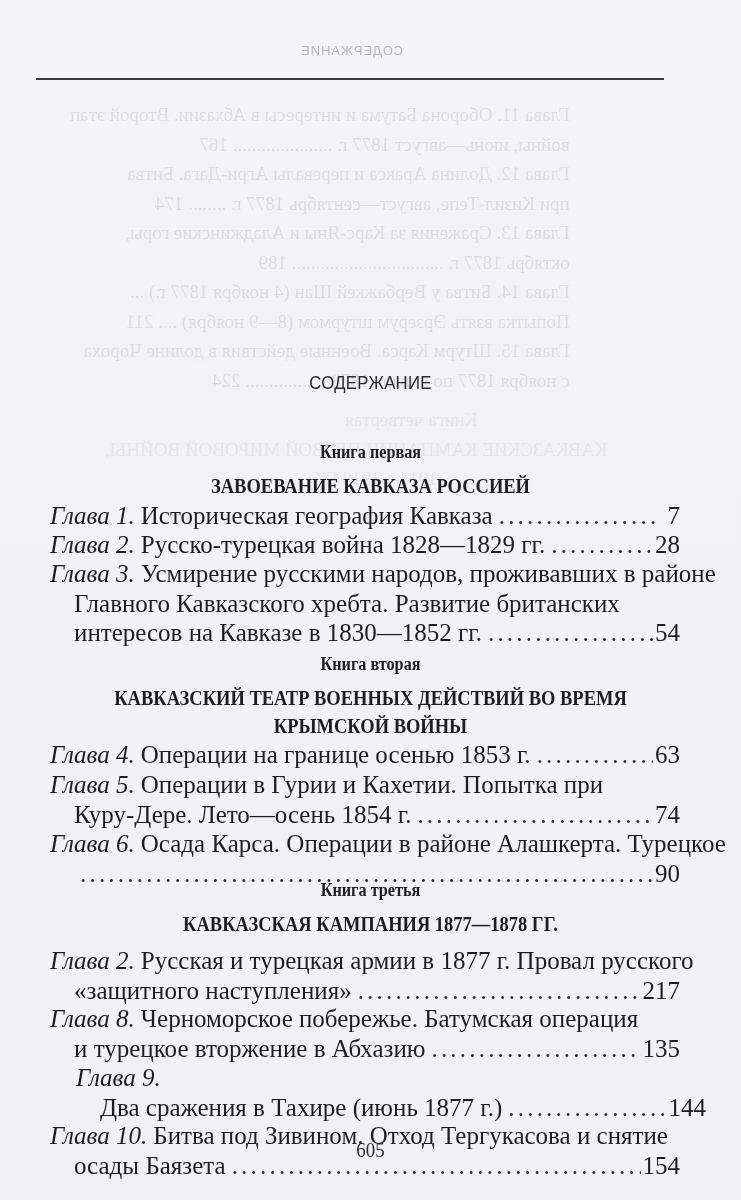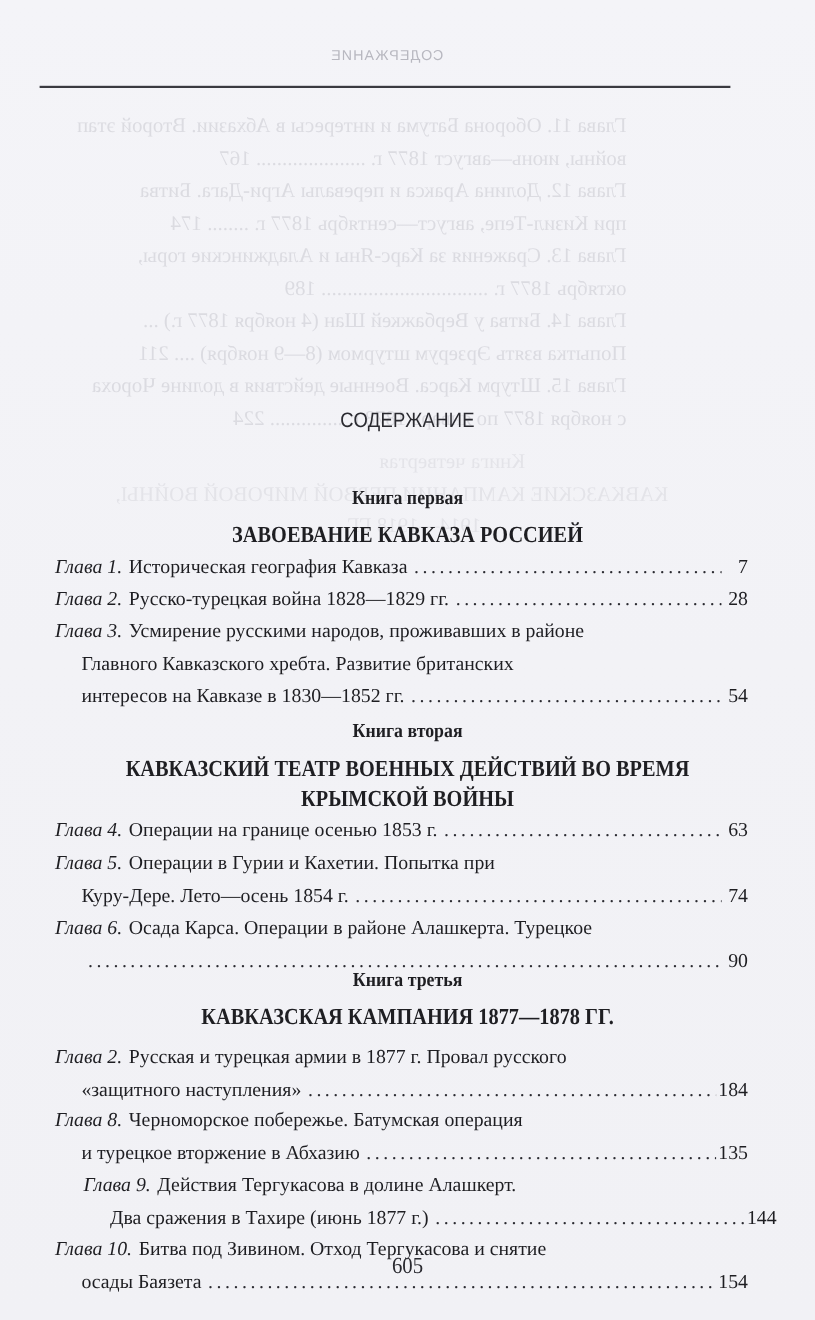--- a/index.html
+++ b/index.html
@@ -89,21 +89,21 @@
       font-weight: bold;
       font-size: 21px;
       line-height: 28px;
       transform: scaleX(0.88);
       color: #1e1e22;
     }
     .entry {
       position: absolute;
       left: 50px;
       width: 630px;
-      font-size: 18px;
+      font-size: 25px;
       line-height: 29.5px;
       transform-origin: left top;
       color: #1e1e22;
     }
     .entry .line {
       display: flex;
       align-items: baseline;
       white-space: nowrap;
     }
     .entry .indent {
@@ -248,40 +248,39 @@
   </div>
 
   <div class="entry" style="top:946px">
     <div class="line">
       <span class="chap">Глава 2.</span>
       <span>Русская и турецкая армии в 1877 г. Провал русского</span>
     </div>
     <div class="line indent">
       <span>«защитного наступления»</span>
       <span class="leader"></span>
-      <span class="pg">184</span>
+      <span class="pg">217</span>
     </div>
   </div>
 
   <div class="entry" style="top:1004px">
     <div class="line">
       <span class="chap">Глава 8.</span>
       <span>Черноморское побережье. Батумская операция</span>
     </div>
     <div class="line indent">
       <span>и турецкое вторжение в Абхазию</span>
       <span class="leader"></span>
       <span class="pg">135</span>
     </div>
   </div>
 
   <div class="entry" style="top: 1063px; margin-top: 0px; margin-left: 26px;">
     <div class="line">
       <span class="chap">Глава 9.</span>
-      <span>Действия Тергукасова в долине Алашкерт.</span>
     </div>
     <div class="line indent">
       <span>Два сражения в Тахире (июнь 1877 г.)</span>
       <span class="leader"></span>
       <span class="pg">144</span>
     </div>
   </div>
 
   <div class="entry" style="top: 1121px; margin-top: 0px;">
     <div class="line">

